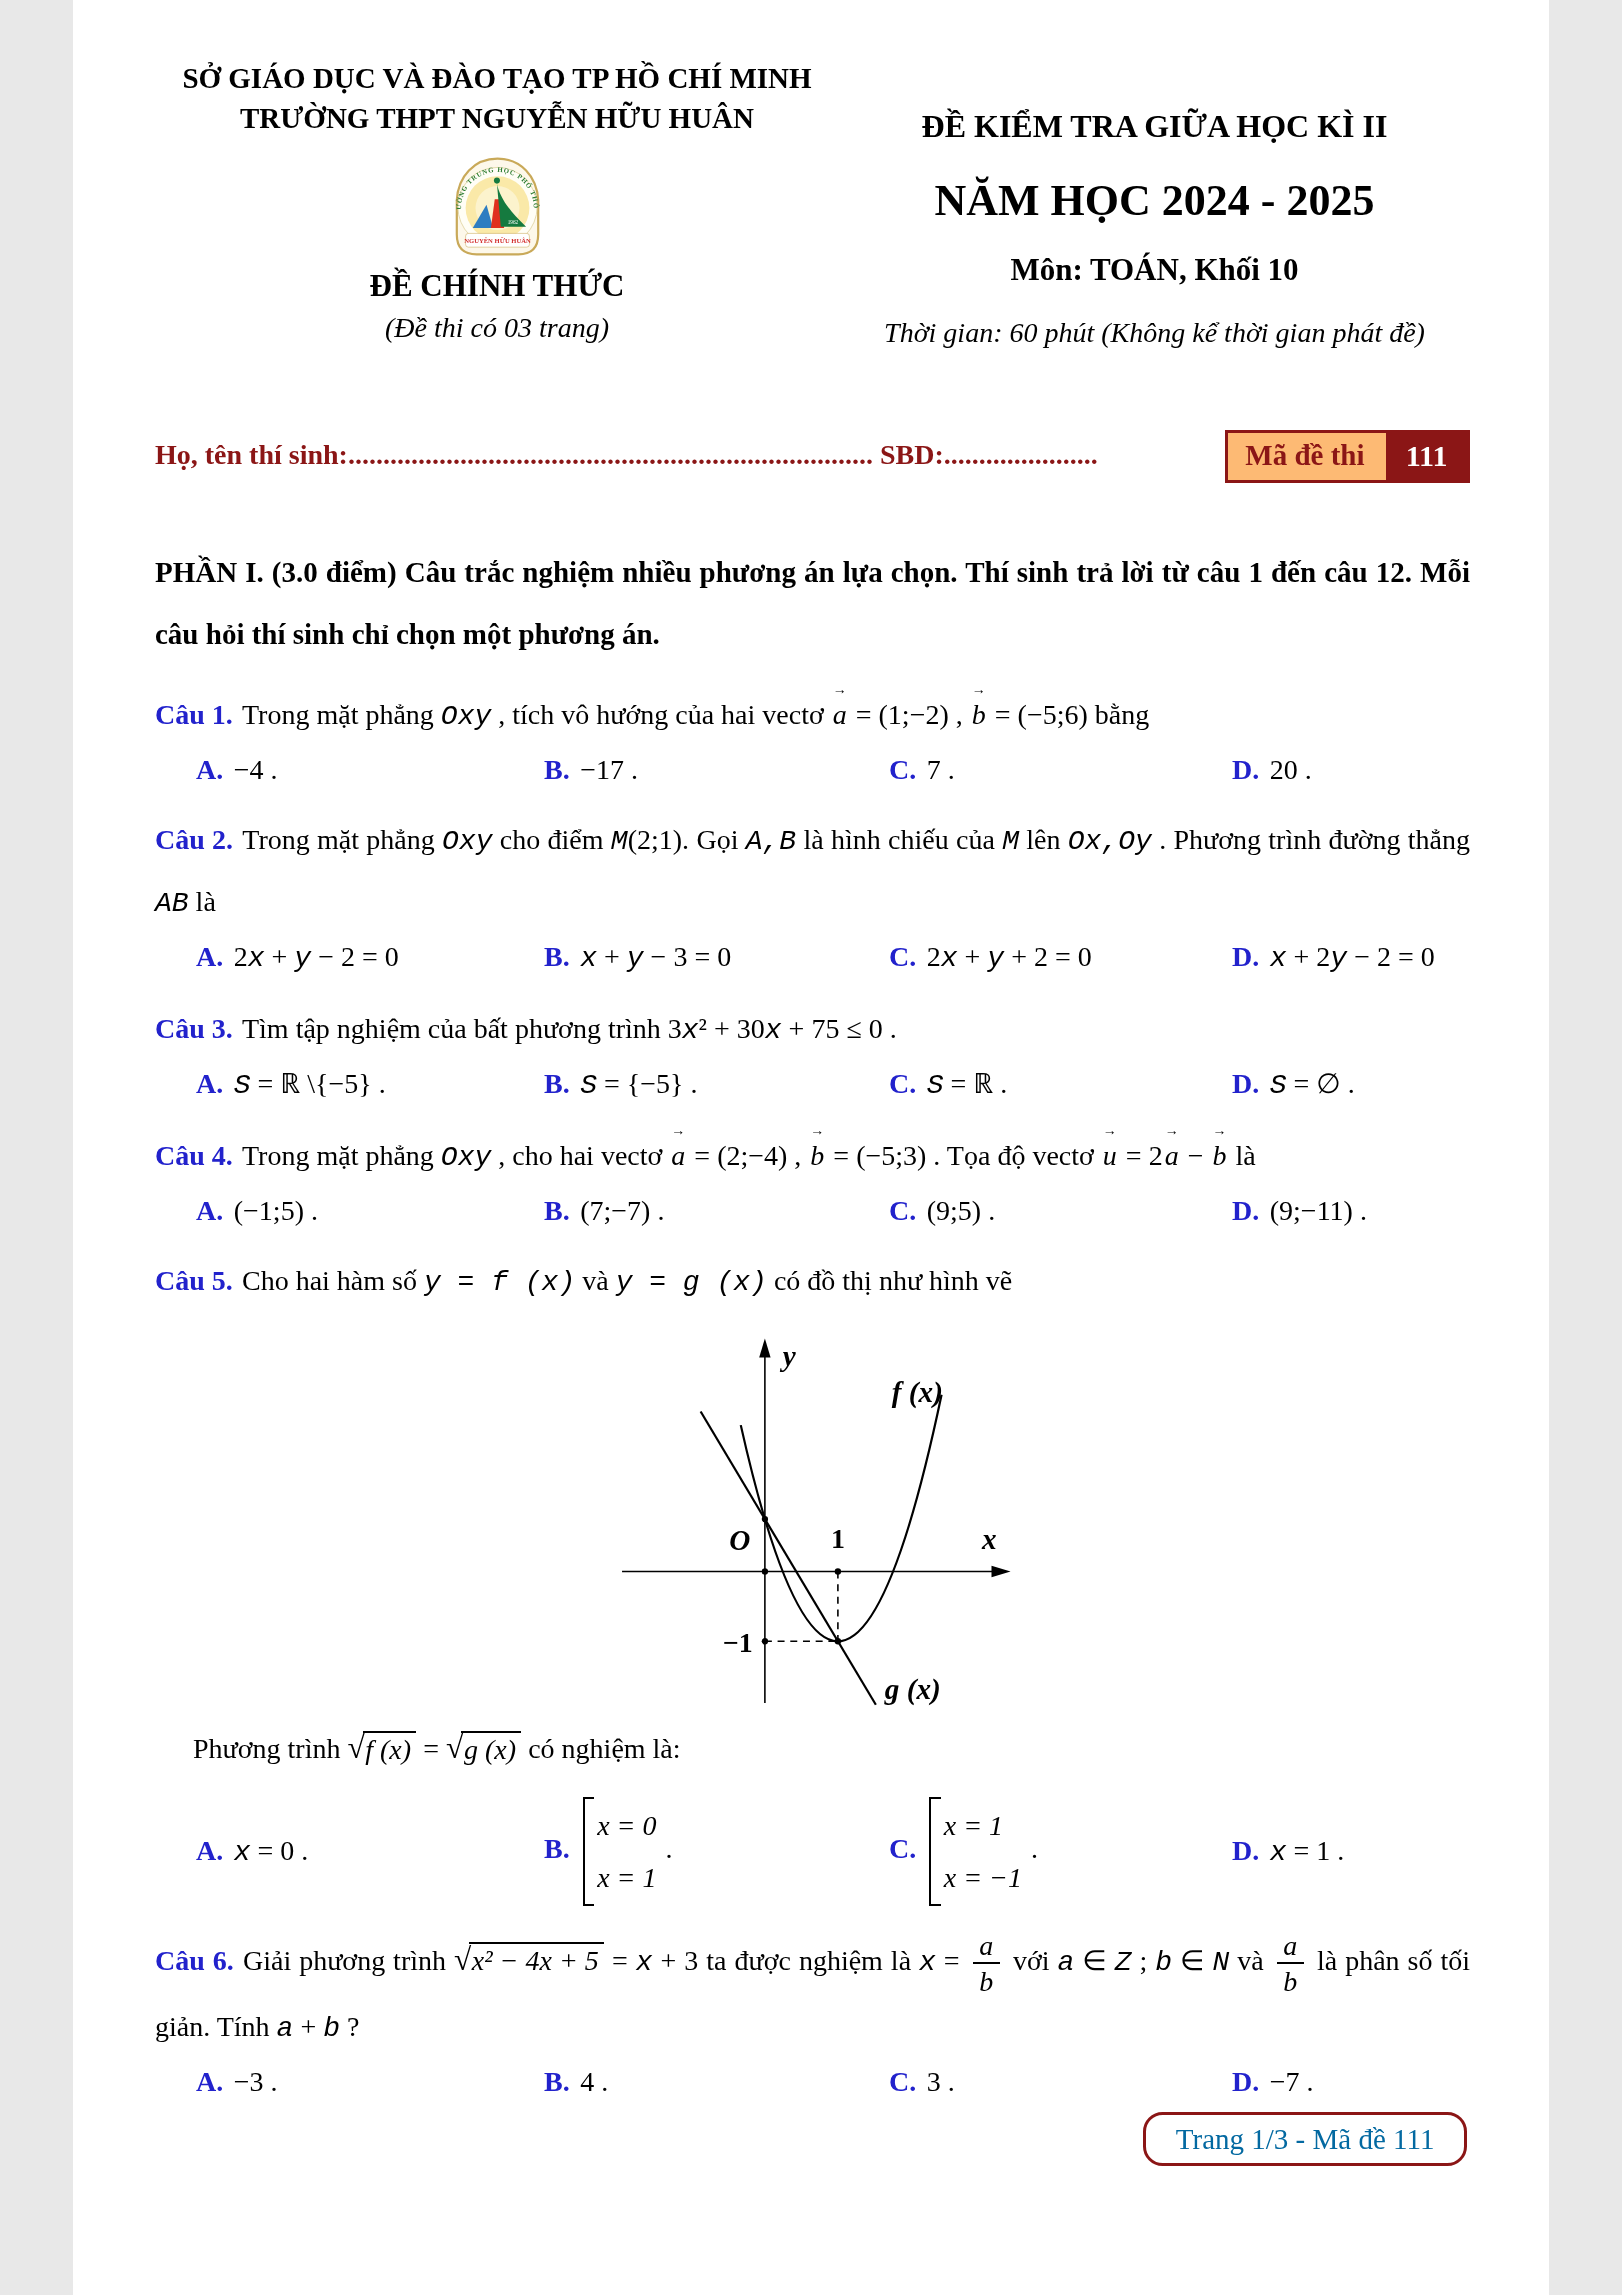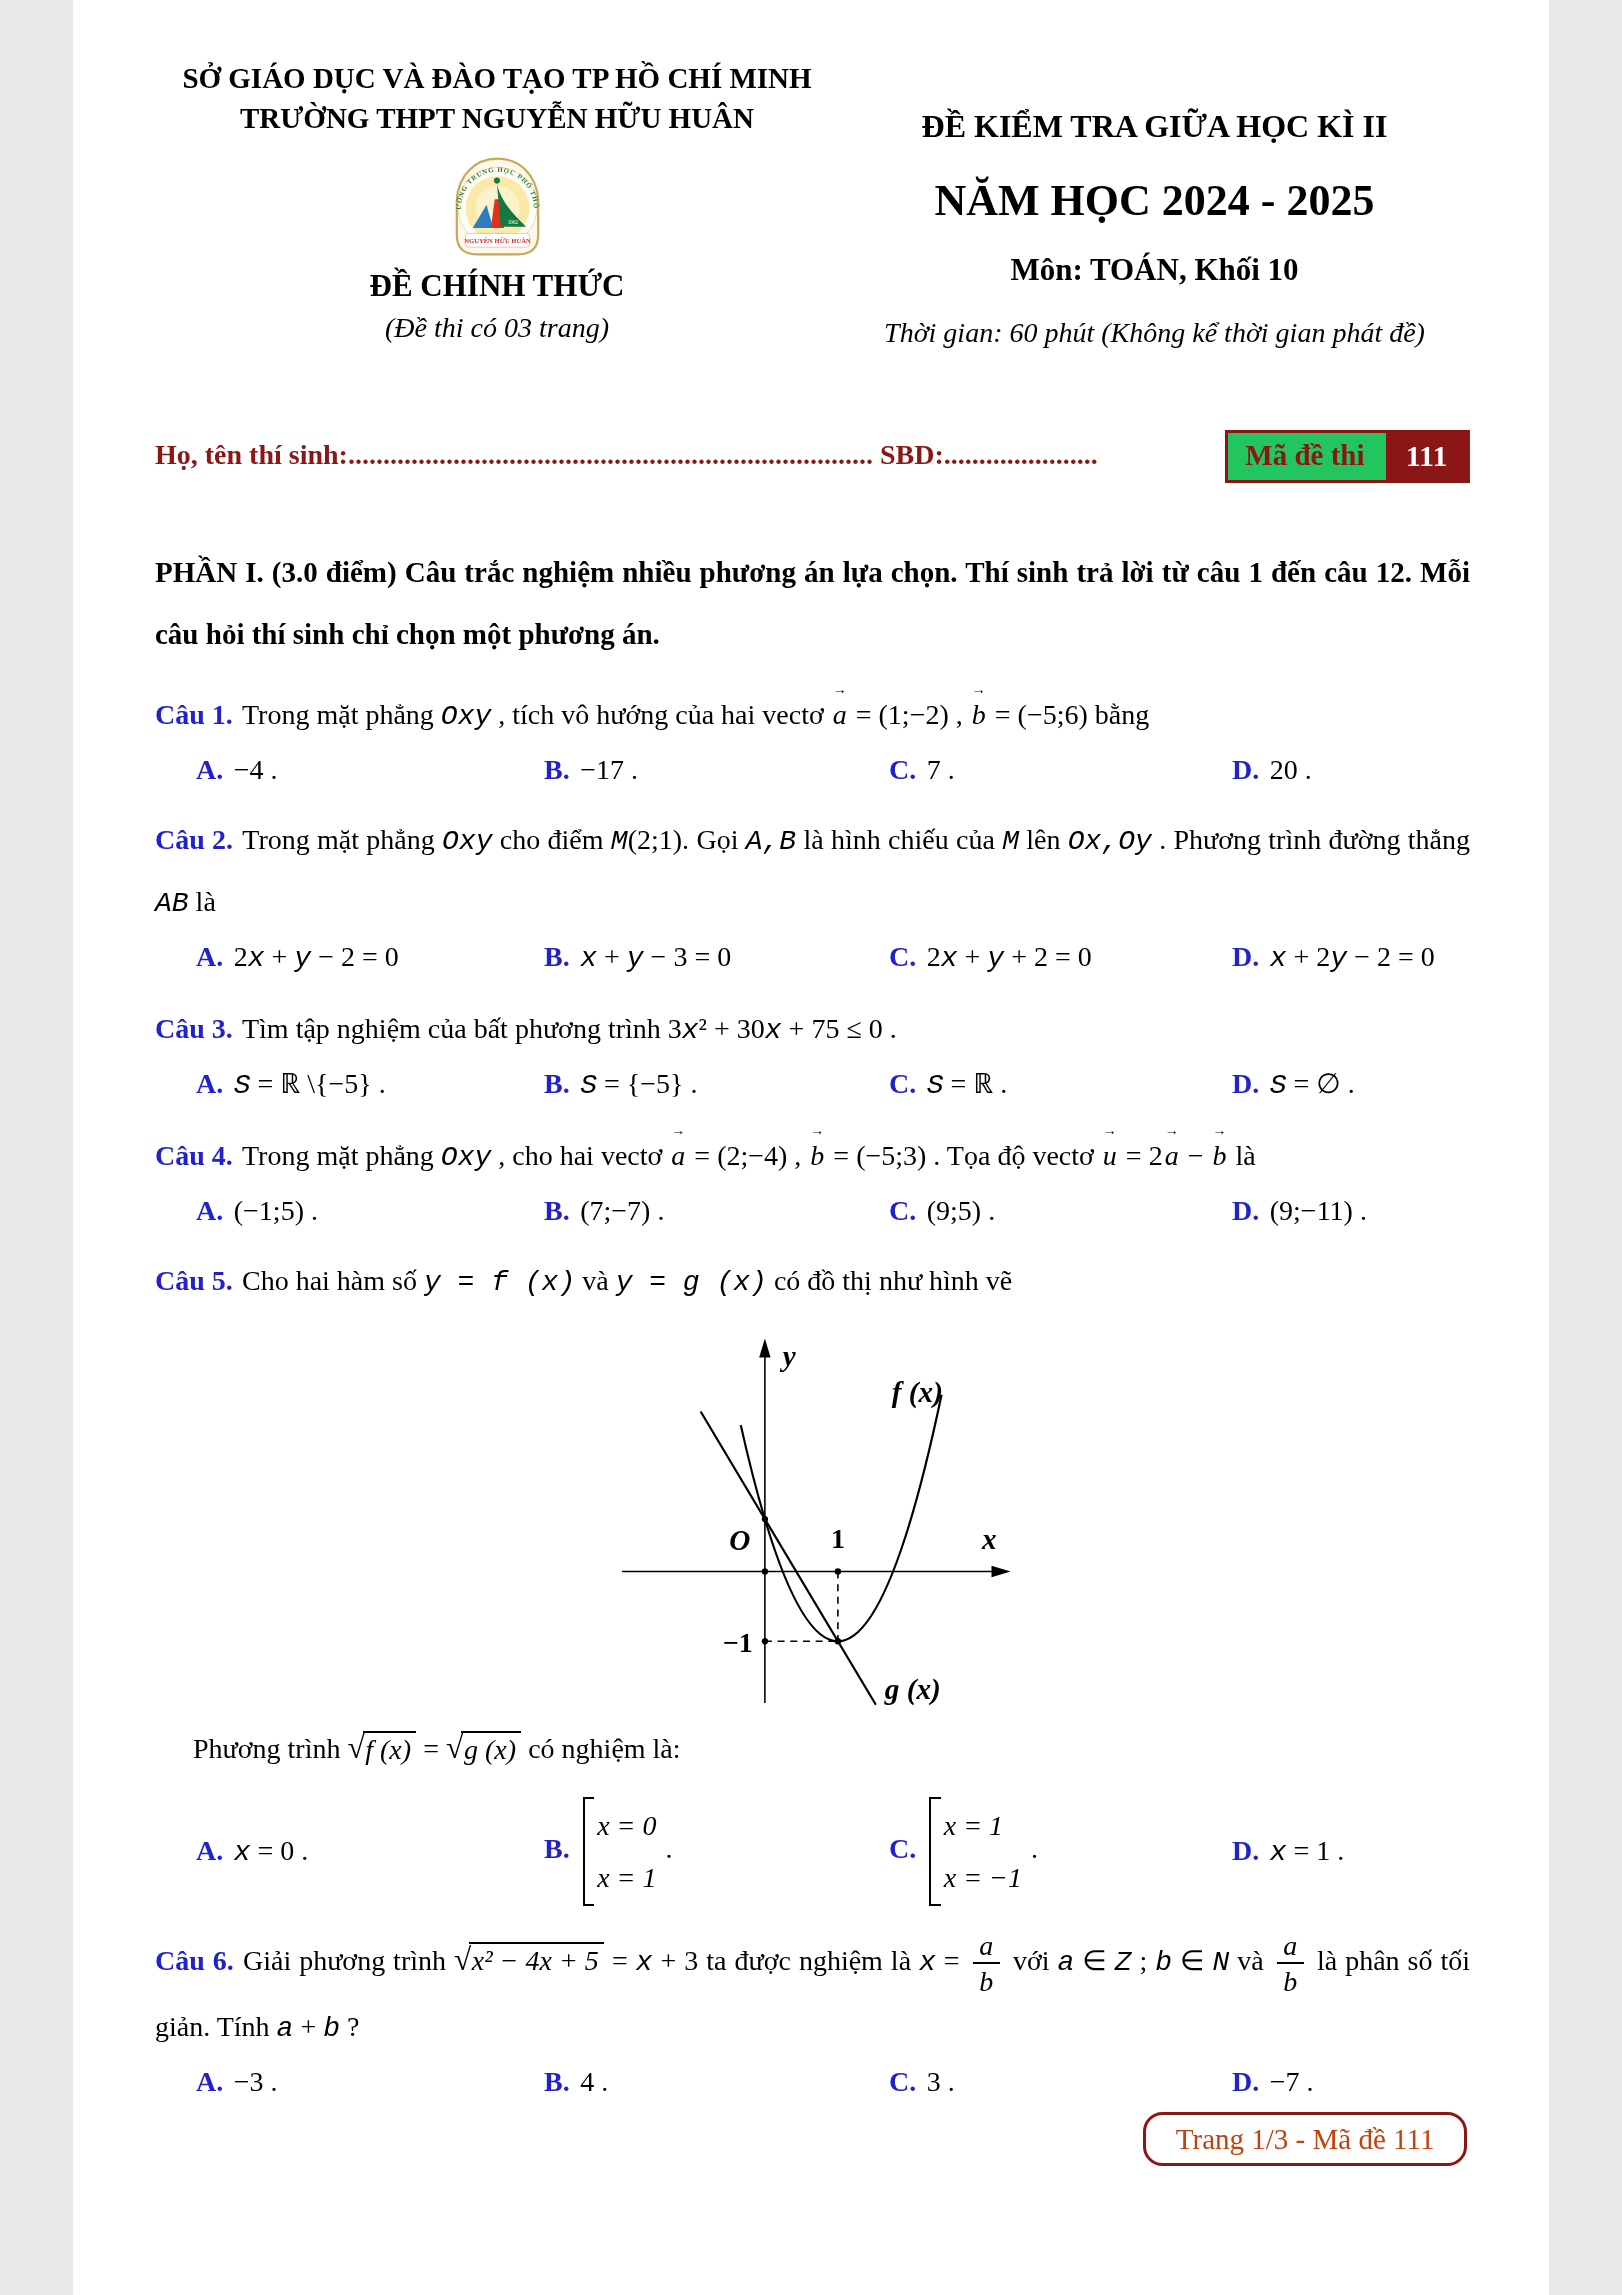--- a/index.html
+++ b/index.html
@@ -17,21 +17,21 @@
   .exam-type{font-weight:bold;font-size:31px;margin-top:5.2px;}
   .pages-note{font-style:italic;font-size:28px;margin-top:8px;}
   .header-right{flex:1;text-align:center;padding-top:10.5px;}
   .header-right .t1{font-weight:bold;font-size:32px;margin-bottom:30px;margin-top:39px;}
   .header-right .t2{font-weight:bold;font-size:44px;margin-bottom:26px;}
   .header-right .t3{font-weight:bold;font-size:31px;margin-bottom:29px;}
   .header-right .t4{font-style:italic;font-size:28px;}
   
   .student-row{display:flex;margin-top:81px;align-items:flex-start;}
   .student-line{color:#8B1616;font-weight:bold;flex:1;font-size:28px;padding-top:9.2px;white-space:nowrap;overflow:hidden;}
-  .code-box{display:flex;border:3.3px solid #8B1616;margin-left:22px;align-items:stretch;background:#22c55e;flex:0 0 auto;}
+  .code-box{display:flex;border:3.3px solid #8B1616;margin-left:22px;align-items:stretch;background:#fdba74;flex:0 0 auto;}
   .code-label{color:#8B1616;font-weight:bold;font-size:29px;padding:6.5px 17px;}
   .code-value{background:#8B1616;color:#fff;font-weight:bold;font-size:30px;padding:6.5px 19.6px;margin-left:4.6px;display:flex;align-items:center;text-align:right;}
   
   .part-heading{font-weight:bold;margin-top:58px;text-align:justify;line-height:2.15;font-size:29px;}
   .q{margin-top:19.6px;line-height:2.15;text-align:justify;}
   .qnum{color:#2222CC;font-weight:bold;margin-right:9.2px;}
   .opts{display:grid;grid-template-columns:348px 345px 343px auto;padding-left:41px;margin-top:2.6px;align-items:center;line-height:1.45;text-align:left;}
   .opt{white-space:nowrap;}
   .letter{color:#2222CC;font-weight:bold;margin-right:10.5px;}
   
@@ -46,21 +46,21 @@
   .cases{display:inline-block;position:relative;padding:2.6px 2.6px 2.6px 14.4px;margin:0 6.5px 0 2.6px;vertical-align:middle;line-height:1.85;text-align:left;}
   .cases::before{content:"";position:absolute;left:0;top:0;bottom:0;width:9.2px;border:2.6px solid #000;border-right:none;}
   .cases .case{display:block;font-style:italic;}
   
   .fig{display:flex;justify-content:center;margin:14.4px 0 3.9px;}
   .fig svg{display:block;}
   .fig text{font-family:"Liberation Serif",serif;font-weight:bold;}
   .sub-line{margin-top:3.9px;padding-left:38px;line-height:2.3;text-align:left;}
   
   .footer-row{text-align:right;margin-top:9.2px;padding-right:2.6px;}
-  .footer-box{display:inline-block;border:3.3px solid #8B1616;border-radius:19.6px;padding:7.9px 30px;color:#c2410c;font-size:29px;text-align:center;}
+  .footer-box{display:inline-block;border:3.3px solid #8B1616;border-radius:19.6px;padding:7.9px 30px;color:#0369a1;font-size:29px;text-align:center;}
 </style>
 </head>
 <body>
 
 <div class="page">
 
   <div class="header">
     <div class="header-left">
       <div class="h-line">SỞ GIÁO DỤC VÀ ĐÀO TẠO TP HỒ CHÍ MINH</div>
       <div class="h-line">TRƯỜNG THPT NGUYỄN HỮU HUÂN</div>

